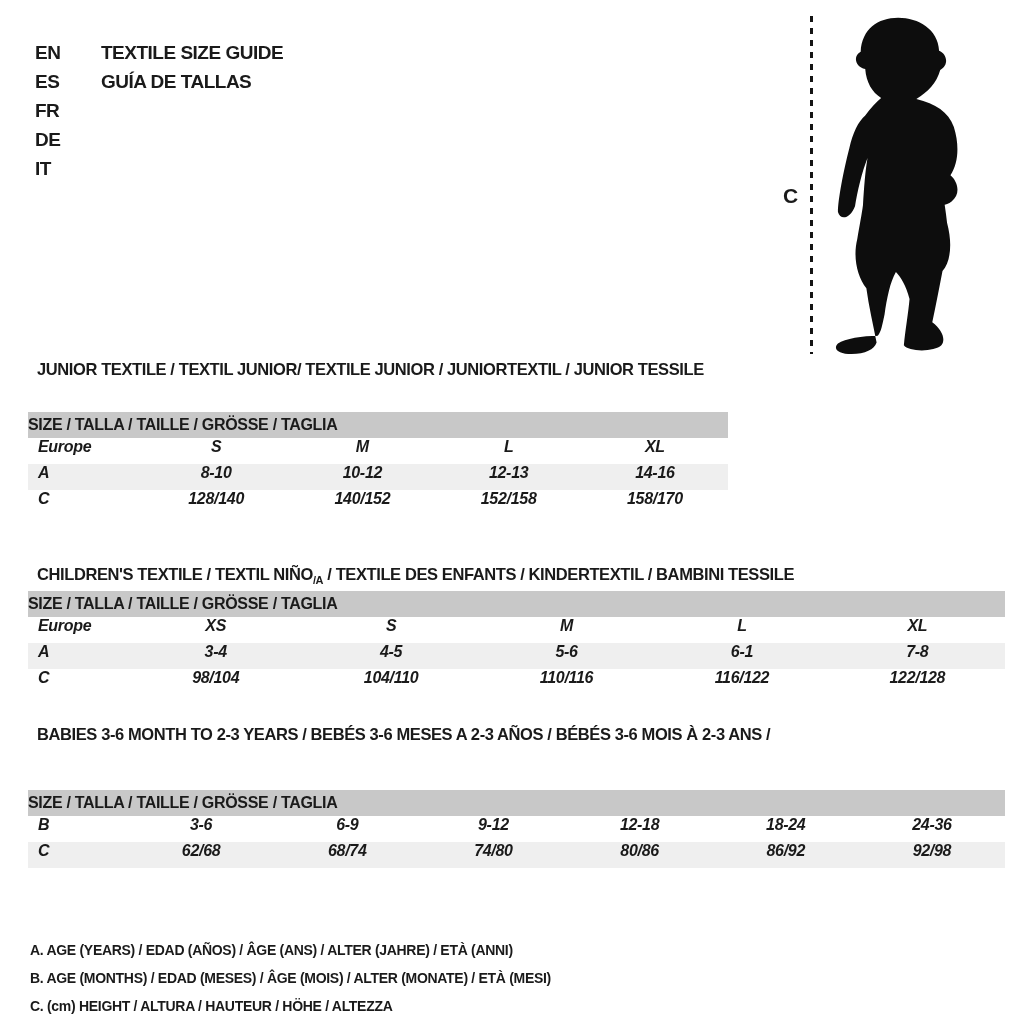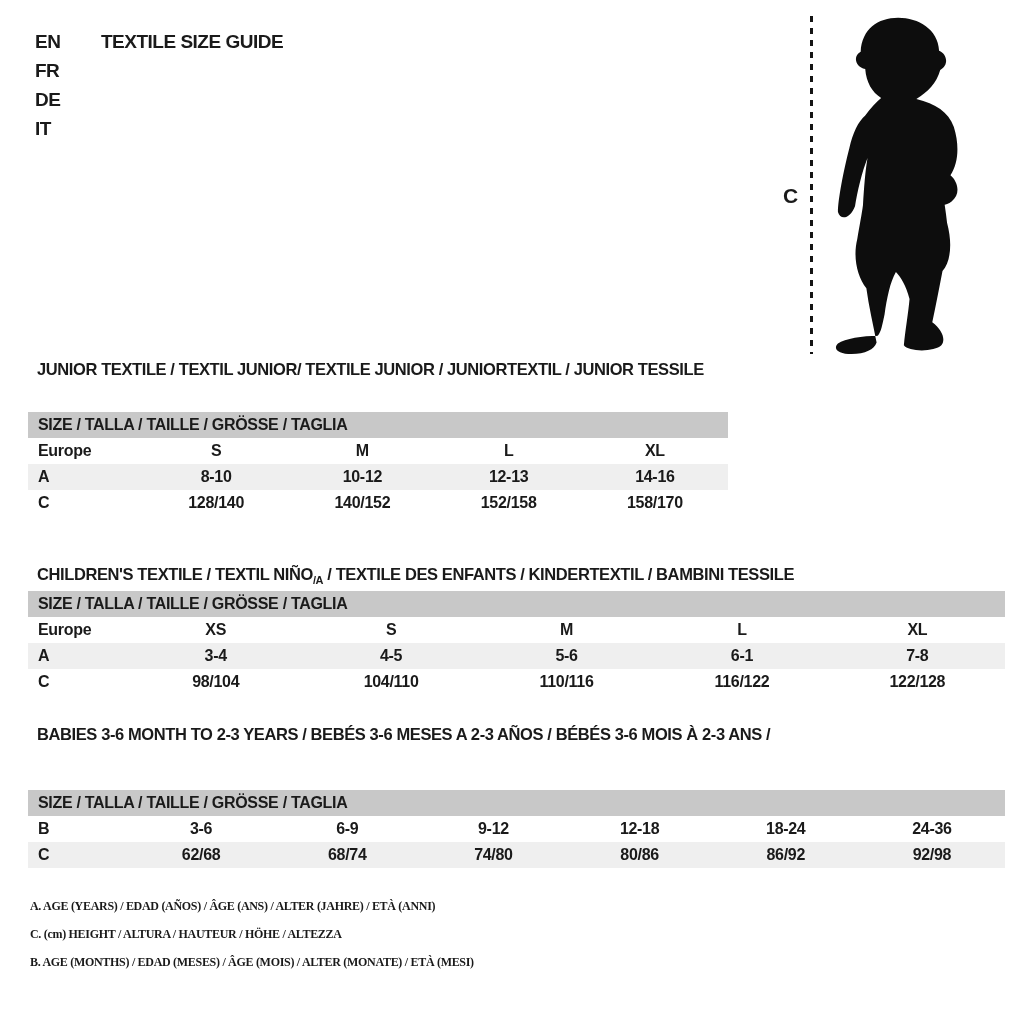--- a/index.html
+++ b/index.html
@@ -6,55 +6,59 @@
   body{
     position:relative;
     width:1024px;height:1024px;
     background:#ffffff;
     font-family:"Liberation Sans", sans-serif;
     font-weight:700;
     color:#1a1a1a;
     overflow:hidden;
   }
   
-  .lang-block{position:absolute;left:35px;top:27px;}
+  .lang-block{position:absolute;left:35px;top:38px;}
   .lang-row{display:flex;height:29px;align-items:center;font-size:19px;letter-spacing:-0.5px;}
   .lang-code{width:66px;}
   
   .measure-line{
     position:absolute;left:810px;top:16px;width:3px;height:338px;
     background:repeating-linear-gradient(to bottom,#141414 0 6px,transparent 6px 12px);
   }
   .measure-label{position:absolute;left:783px;top:184px;font-size:21px;}
   .toddler{position:absolute;left:830px;top:14px;}
   
   .section-title{position:absolute;left:37px;font-size:16.5px;letter-spacing:-0.4px;white-space:nowrap;}
   .section-title sub{font-size:11px;}
   .babies-title{line-height:27px;text-align:center;}
   .size-table{position:absolute;left:28px;}
   .thead{
     height:26px;line-height:26px;background:#c8c8c8;
-    padding-left:10px;font-size:16px;letter-spacing:-0.3px;
+    font-size:16px;letter-spacing:-0.3px;
   }
-  .trow{display:flex;height:26px;align-items:center;font-size:16px;letter-spacing:-0.3px;}
+  .trow{display:flex;height:26px;font-size:16px;letter-spacing:-0.3px;font-style:italic;}
   .trow.alt{background:#efefef;}
   .tlabel{padding-left:10px;box-sizing:border-box;}
   .t-junior .tlabel{width:115px;}
   .t-wide .tlabel{width:100px;}
   .tcell{flex:1;text-align:center;}
   
-  .notes{position:absolute;left:30px;top:892px;font-size:12px;line-height:28px;letter-spacing:-0.3px;font-family:Liberation Serif, serif;}
+  .notes{position:absolute;left:30px;top:936px;font-size:14px;line-height:28px;letter-spacing:-0.3px;}
 </style>
 </head>
 <body>
 
 <div class="lang-block">
   <div class="lang-row">
     <span class="lang-code">EN</span>
     <span class="lang-title">TEXTILE SIZE GUIDE</span>
+  </div>
+  <div class="lang-row">
+    <span class="lang-code">ES</span>
+    <span class="lang-title">GUÍA DE TALLAS</span>
   </div>
   <div class="lang-row">
     <span class="lang-code">FR</span>
   </div>
   <div class="lang-row">
     <span class="lang-code">DE</span>
   </div>
   <div class="lang-row">
     <span class="lang-code">IT</span>
   </div>
@@ -175,15 +179,15 @@
     <span class="tcell">68/74</span>
     <span class="tcell">74/80</span>
     <span class="tcell">80/86</span>
     <span class="tcell">86/92</span>
     <span class="tcell">92/98</span>
   </div>
 </div>
 
 <div class="notes">
   <div>A. AGE (YEARS) / EDAD (AÑOS) / ÂGE (ANS) / ALTER (JAHRE) / ETÀ (ANNI)</div>
+  <div>B. AGE (MONTHS) / EDAD (MESES) / ÂGE (MOIS) / ALTER (MONATE) / ETÀ (MESI)</div>
   <div>C. (cm) HEIGHT / ALTURA / HAUTEUR / HÖHE / ALTEZZA</div>
-  <div>B. AGE (MONTHS) / EDAD (MESES) / ÂGE (MOIS) / ALTER (MONATE) / ETÀ (MESI)</div>
 </div>
 
 </body></html>

